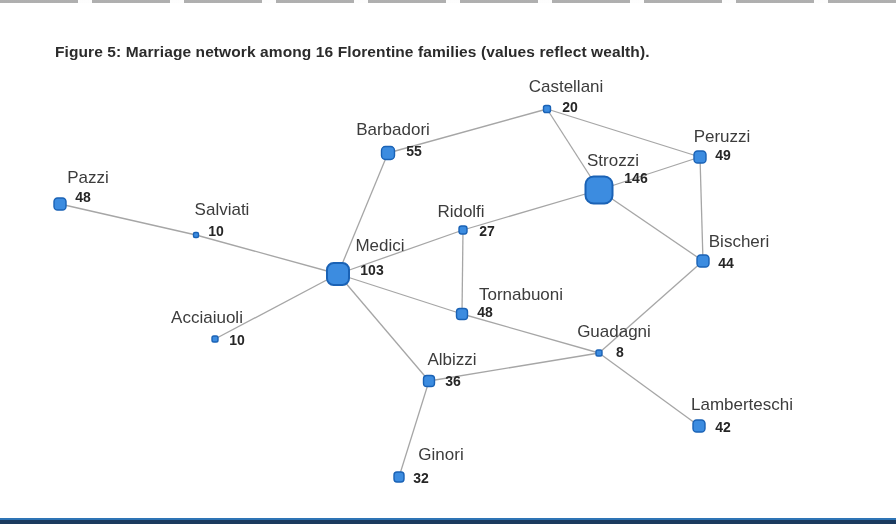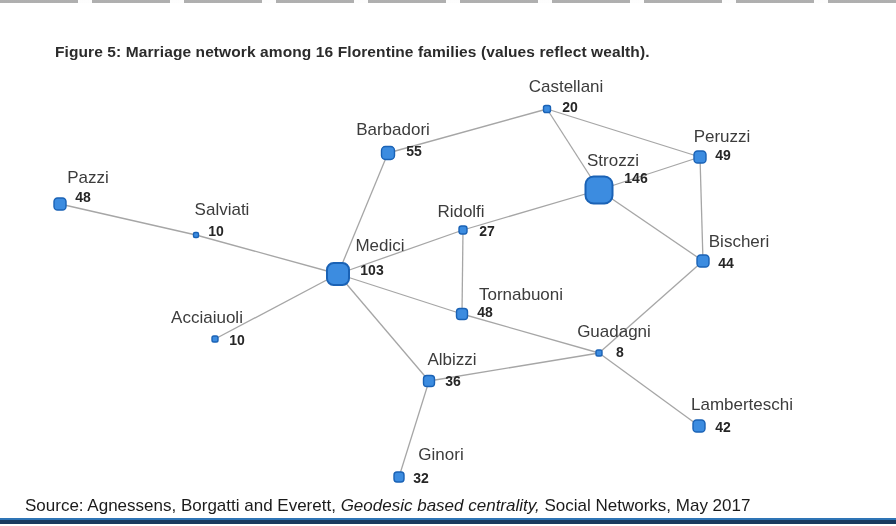--- a/index.html
+++ b/index.html
@@ -127,19 +127,18 @@
         <text class="node-label" x="742" y="404" text-anchor="middle" dominant-baseline="central">Lamberteschi</text>
         <text class="node-value" x="723" y="427" text-anchor="middle" dominant-baseline="central">42</text>
       </g>
       <g>
         <rect x="394" y="472" width="10" height="10" rx="3" fill="#3c8ce0" stroke="#1a62b5" stroke-width="1.4"></rect>
         <text class="node-label" x="441" y="454" text-anchor="middle" dominant-baseline="central">Ginori</text>
         <text class="node-value" x="421" y="478" text-anchor="middle" dominant-baseline="central">32</text>
       </g>
     </svg>
 
-  <div class="source-line"><span>Source: Agnessens, Borgatti and Everett, </span><span class="it">Geodesic based centrality,</span><span> Social Networks, May 2017</span></div>
 
   <div class="bottomrule">
     <div class="lt"></div>
     <div class="dk"></div>
   </div>
 </div>
 
 </body></html>

